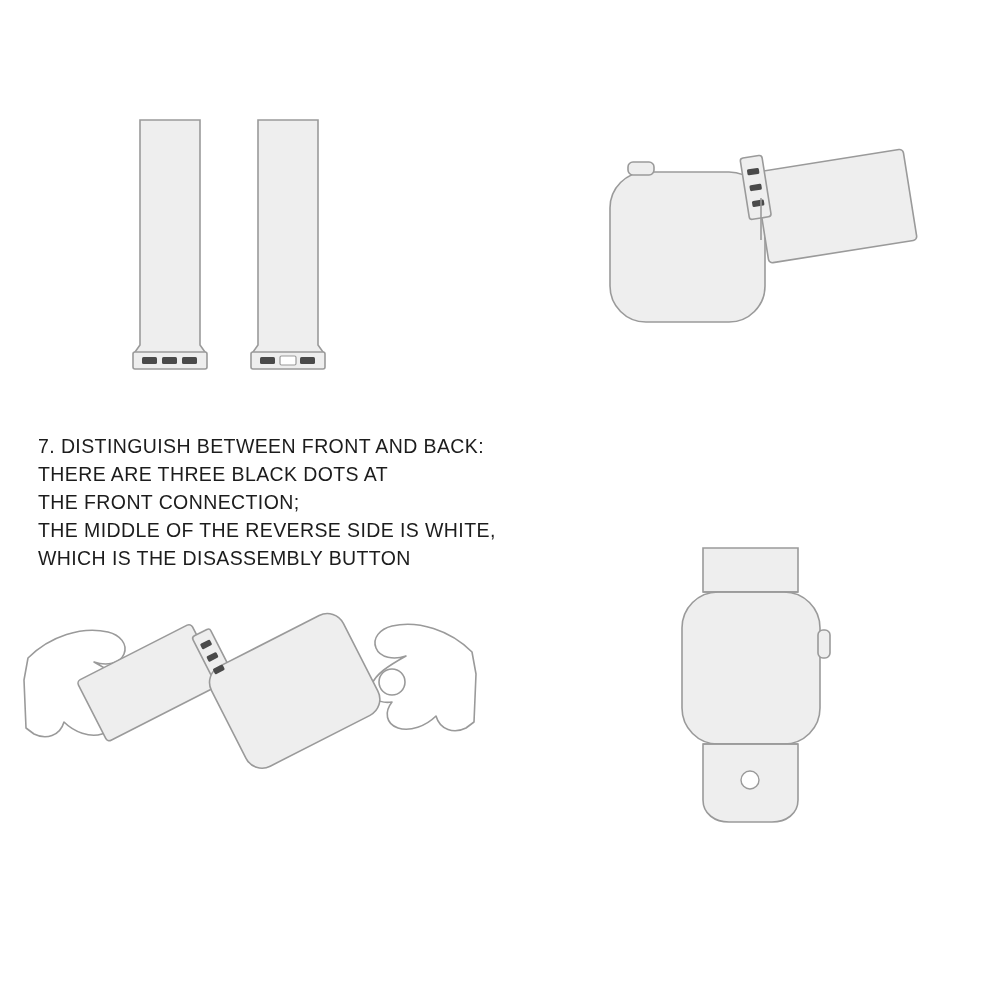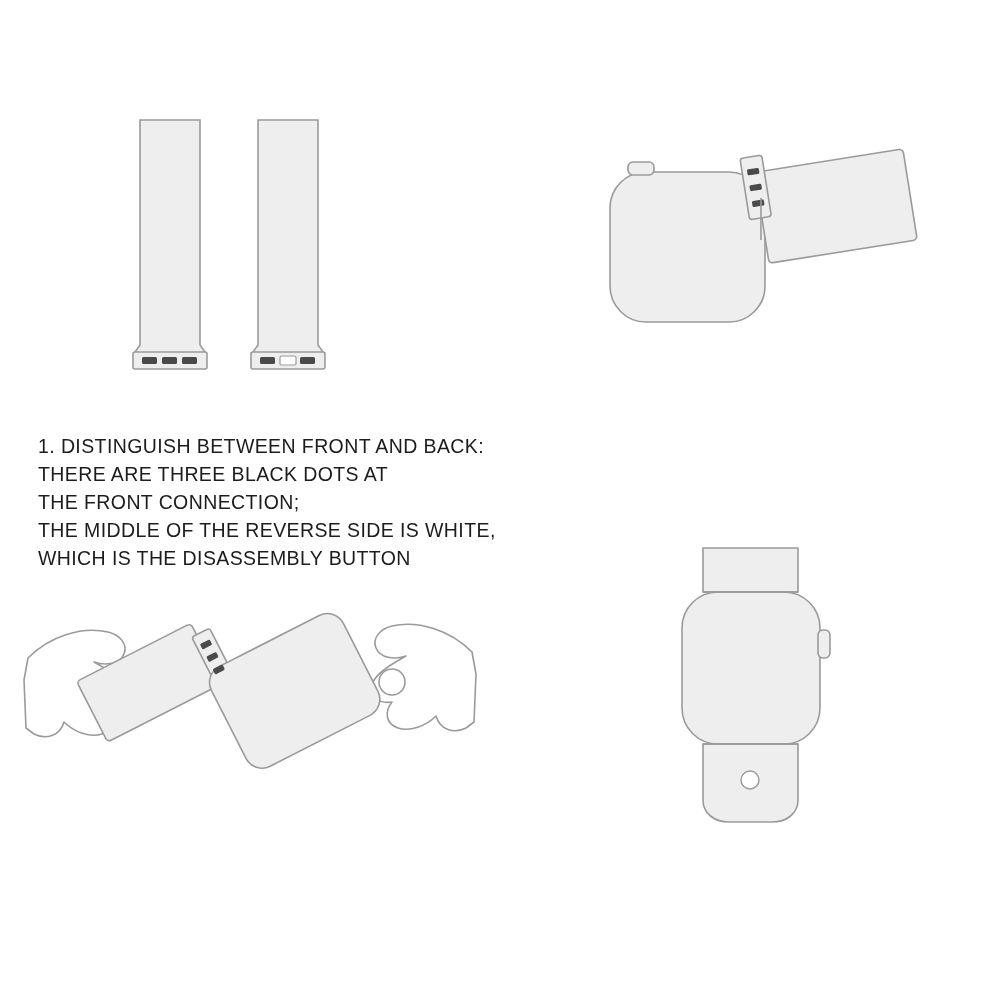--- a/index.html
+++ b/index.html
@@ -72,21 +72,21 @@
           <rect x="82" y="257" width="15" height="7" rx="1.5"></rect>
         </g>
 
         <g fill="#4a4a4a">
           <rect x="160" y="257" width="15" height="7" rx="1.5"></rect>
           <rect x="200" y="257" width="15" height="7" rx="1.5"></rect>
         </g>
         <rect x="180" y="256" width="16" height="9" rx="1.5" fill="#ffffff" stroke="#9a9a9a" stroke-width="1.2"></rect>
       </svg>
     </div>
-    <div class="caption" id="cap-1">1. DISTINGUISH BETWEEN FRONT AND BACK:
+    <div class="caption" id="cap-1">7. DISTINGUISH BETWEEN FRONT AND BACK:
     THERE ARE THREE BLACK DOTS AT
 THE FRONT CONNECTION;
 THE MIDDLE OF THE REVERSE SIDE IS WHITE,
 WHICH IS THE DISASSEMBLY BUTTON</div>
   </div>
 
   <div class="panel" id="panel-2">
     <div class="figure" id="fig-2">
       <svg width="400" height="300" viewBox="0 0 400 300" xmlns="http://www.w3.org/2000/svg">
         <g fill="#eeeeee" stroke="#9a9a9a" stroke-width="1.6">

